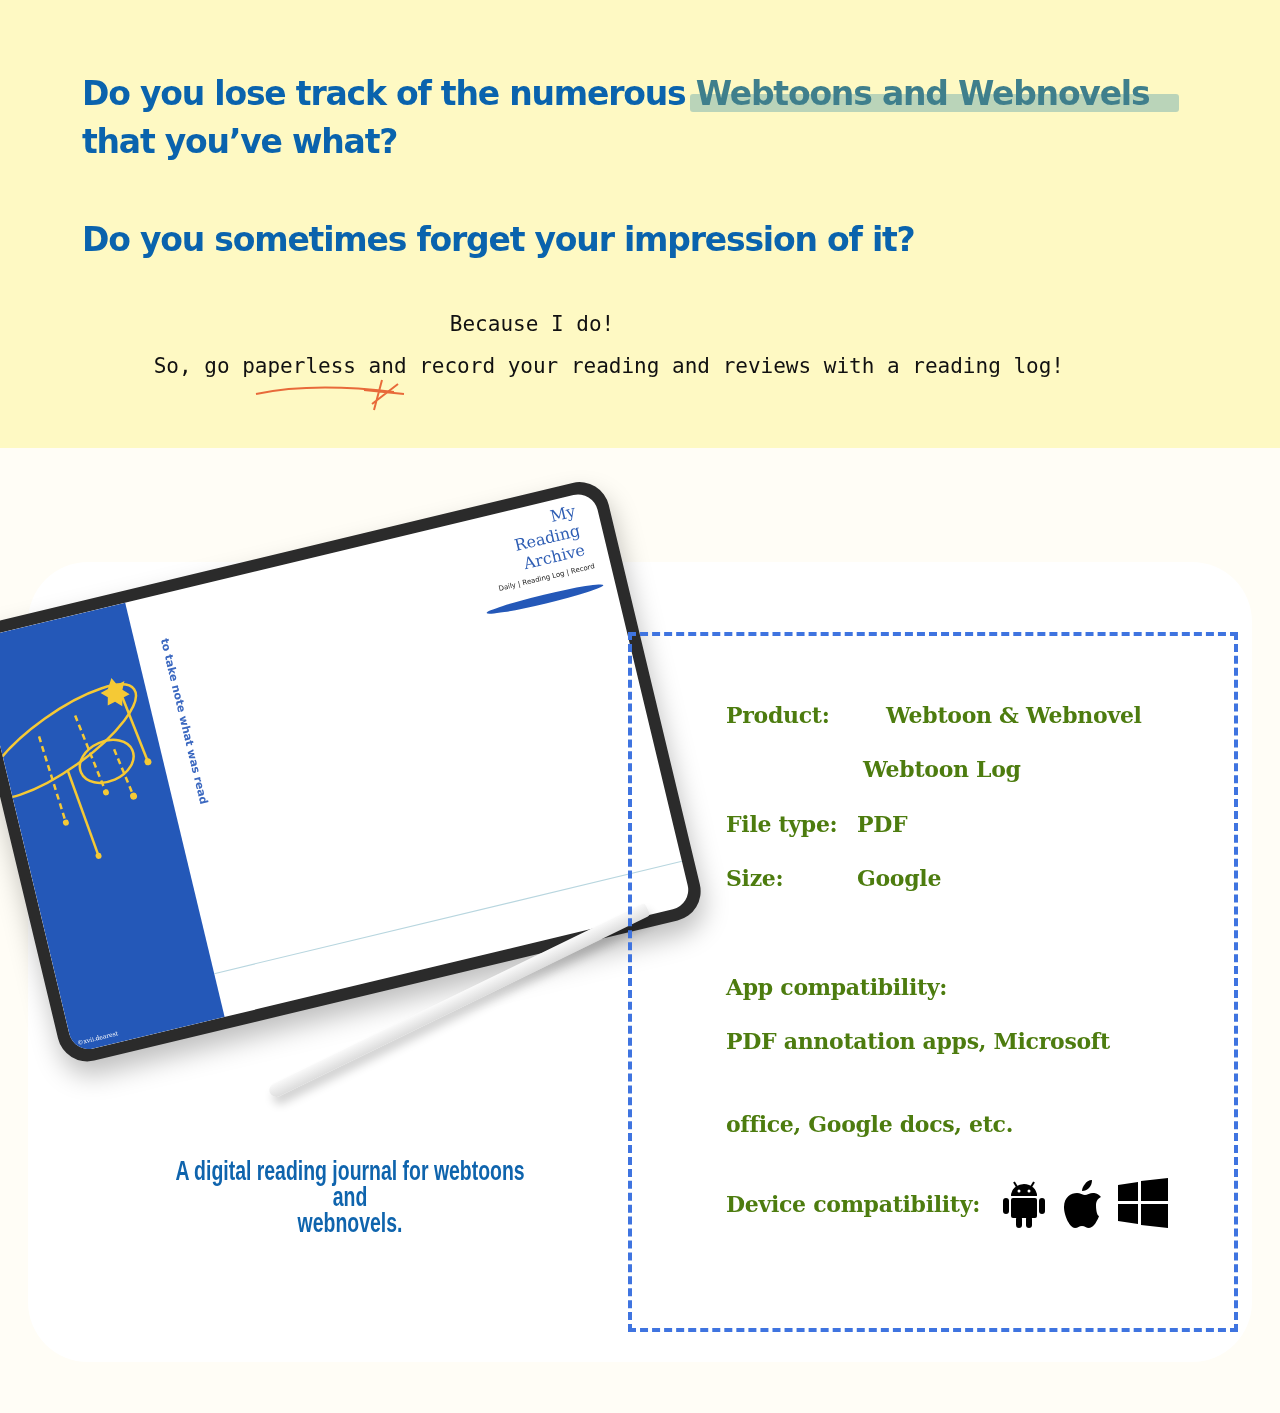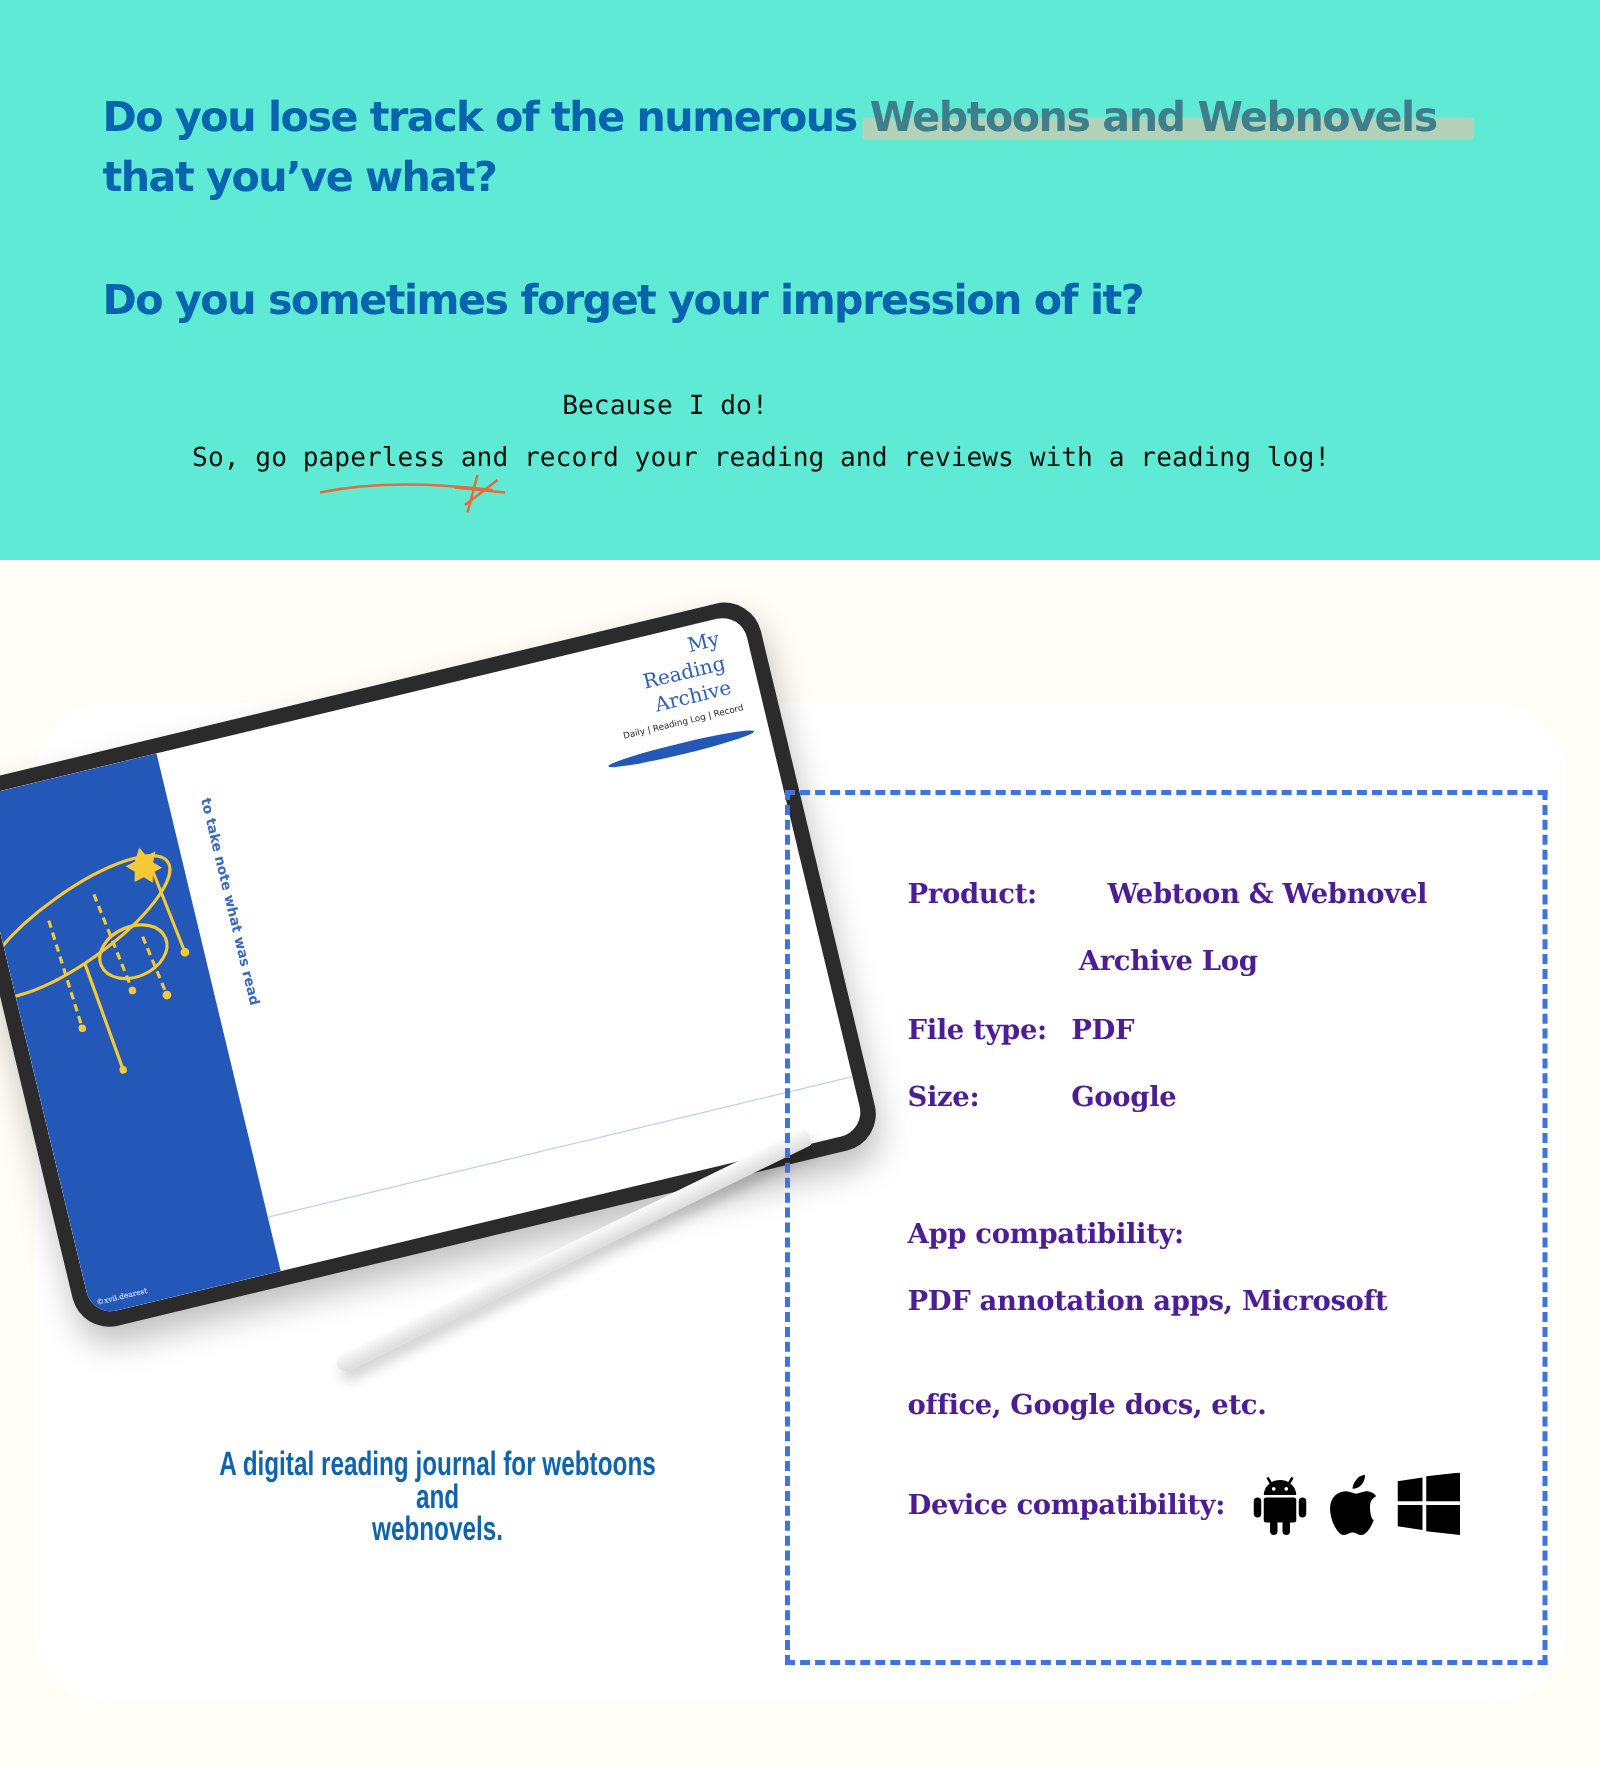--- a/index.html
+++ b/index.html
@@ -1,20 +1,20 @@
 <!DOCTYPE html>
 <html><head>
 <meta charset="utf-8">
 <style>
   * { box-sizing: border-box; margin: 0; padding: 0; }
   html, body { width: 1280px; height: 1413px; overflow: hidden; }
   body { background: #fffdf6; font-family: "DejaVu Sans", sans-serif; position: relative; }
 
   
-  .hero { position: absolute; left: 0; top: 0; width: 1280px; height: 448px; background: #5eead4; }
+  .hero { position: absolute; left: 0; top: 0; width: 1280px; height: 448px; background: #fef9c3; }
   .hero-q { position: absolute; left: 82px; color: #0a63ad; font-family: "DejaVu Sans", sans-serif;
             font-weight: bold; font-size: 33px; letter-spacing: -1.2px; line-height: 48px; }
   .hero-q.q1 { top: 70px; width: 1160px; }
   .hero-q.q2 { top: 216px; }
   .hl { position: relative; color: #3f7f8c; }
   .hl::before { content: ""; position: absolute; left: -6px; right: -30px; top: 20px; height: 18px;
                 background: #b6d2b8; opacity: 0.95; z-index: -1; border-radius: 3px; }
   .hl-wrap { position: relative; z-index: 0; }
 
   .hand { position: absolute; left: 0; width: 1064px; text-align: center; color: #111;
@@ -49,21 +49,21 @@
          box-shadow: 0 8px 10px rgba(0,0,0,0.18); }
 
   .tagline { position: absolute; left: 100px; top: 1158px; width: 500px; text-align: center;
              color: #0f64ad; font-family: "Liberation Sans", sans-serif; font-weight: bold;
              font-size: 27px; line-height: 26px; transform: scaleX(0.72); }
 
   
   .info { position: absolute; left: 628px; top: 632px; width: 610px; height: 700px;
           border: 4px dashed #3f74e0; }
   .info-row { position: absolute; left: 94px; font-family: "DejaVu Serif", serif; font-weight: bold;
-              font-size: 22px; color: #4c1d95; white-space: nowrap; letter-spacing: -0.3px; }
+              font-size: 22px; color: #4d7c0f; white-space: nowrap; letter-spacing: -0.3px; }
   .info-val { position: absolute; }
   .device-icons { position: absolute; left: 370px; top: 540px; display: flex; gap: 14px; align-items: center; }
 </style>
 </head>
 <body>
 
 <section class="hero">
   <div class="hero-q q1">
     <span>Do you lose track of the numerous </span><span class="hl-wrap"><span class="hl">Webtoons and Webnovels</span></span><br>
     <span>that you’ve what?</span>
@@ -121,21 +121,21 @@
 <div class="tagline">
   <div>A digital reading journal for webtoons and</div>
   <div>webnovels.</div>
 </div>
 
 <div class="info">
   <div class="info-row" style="top:66px;">
     <span>Product:</span>
     <span class="info-val" style="left:124px;margin-left:36px;">Webtoon &amp; Webnovel</span>
   </div>
-  <div class="info-row" style="top:120px;left:231px;">Archive Log</div>
+  <div class="info-row" style="top:120px;left:231px;">Webtoon Log</div>
   <div class="info-row" style="top:175px;">
     <span>File type:</span>
     <span class="info-val" style="left:131px;">PDF</span>
   </div>
   <div class="info-row" style="top:229px;">
     <span>Size:</span>
     <span class="info-val" style="left:131px;">Google</span>
   </div>
   <div class="info-row" style="top:338px;">App compatibility:</div>
   <div class="info-row" style="top:392px;">PDF annotation apps, Microsoft</div>

